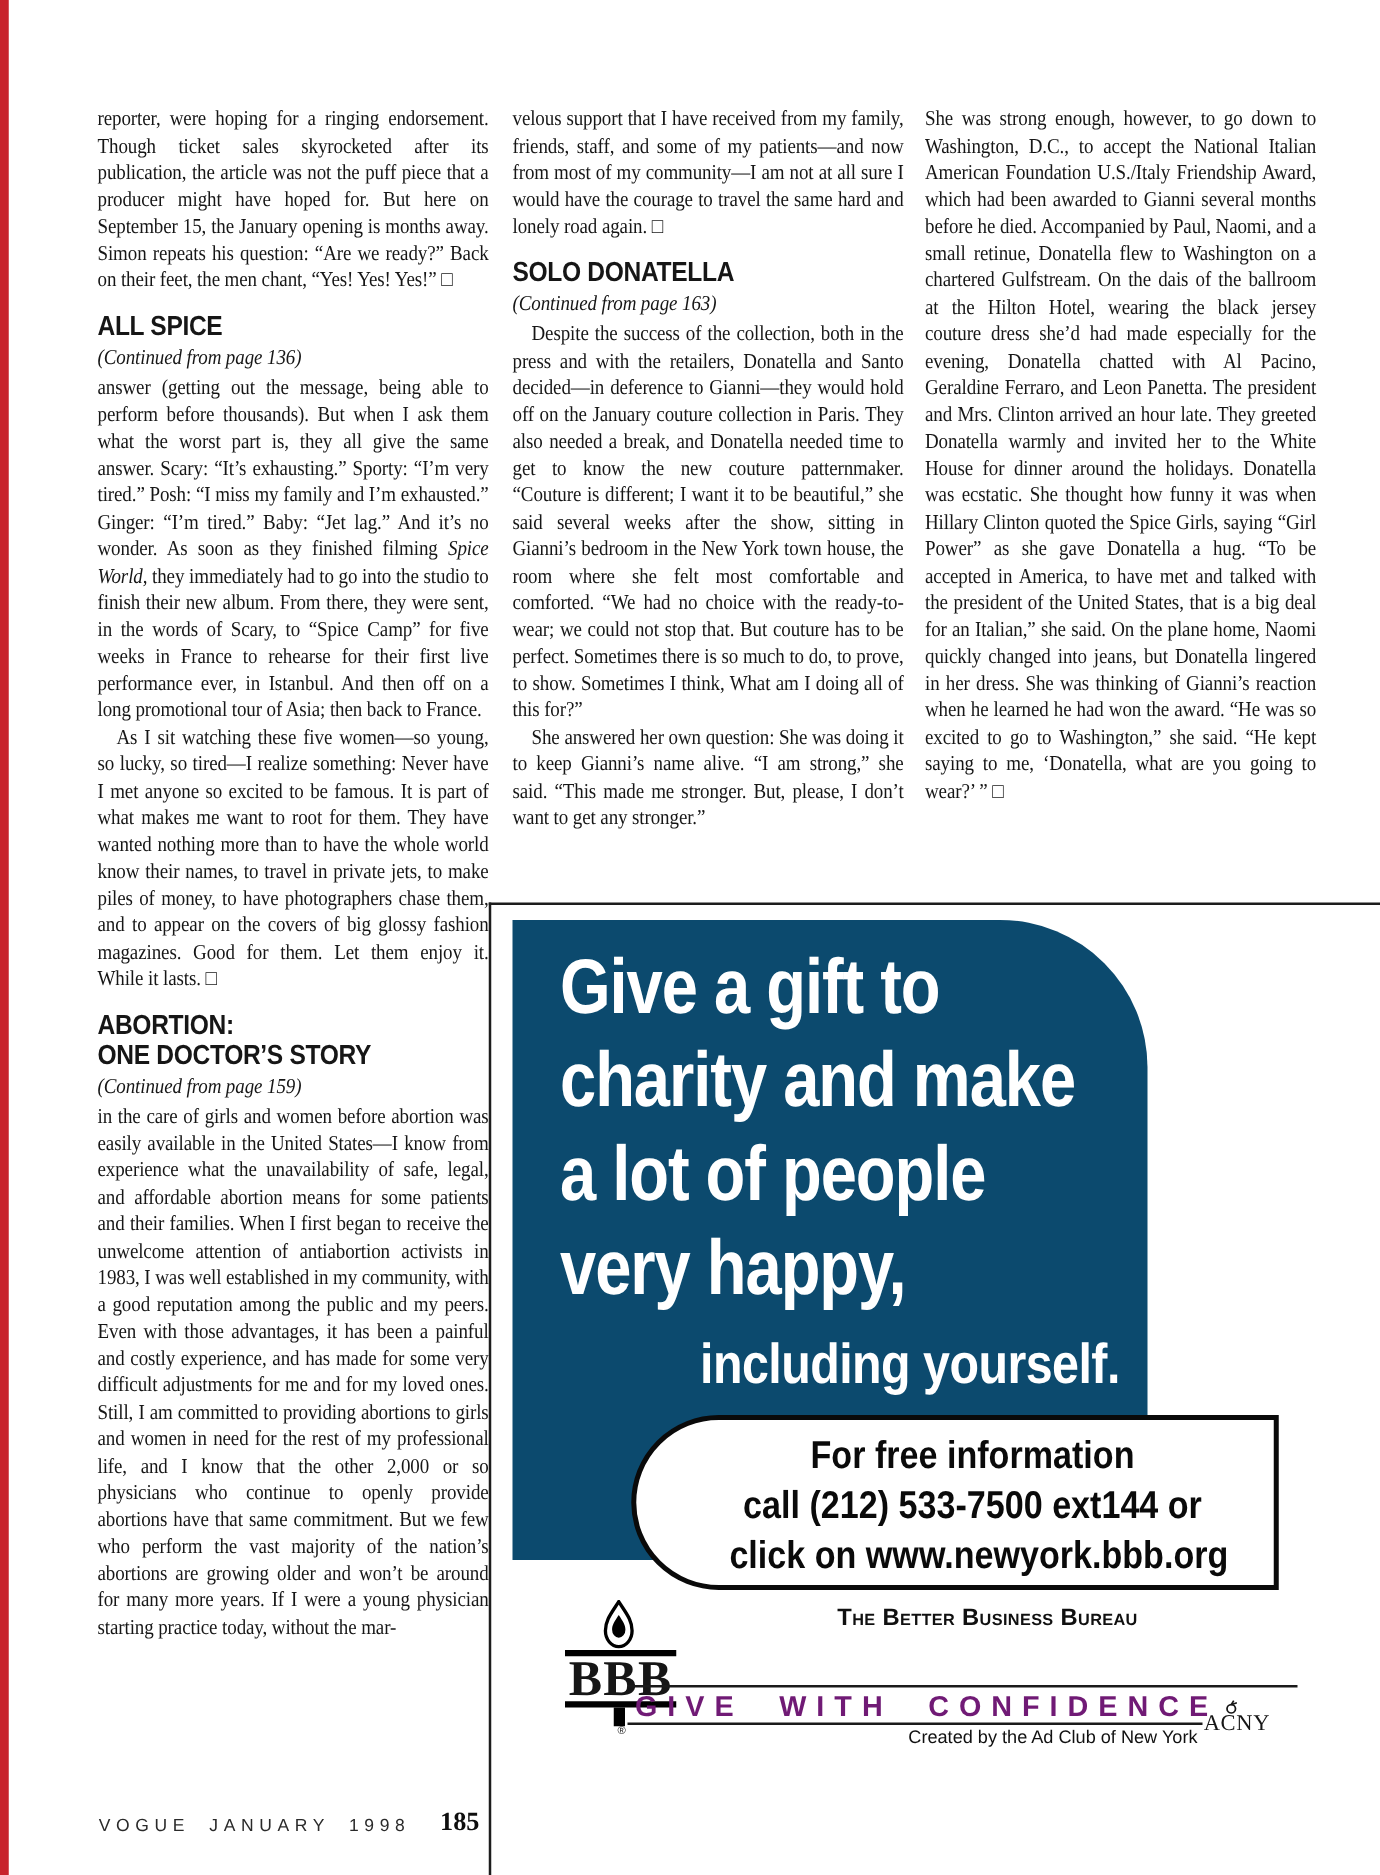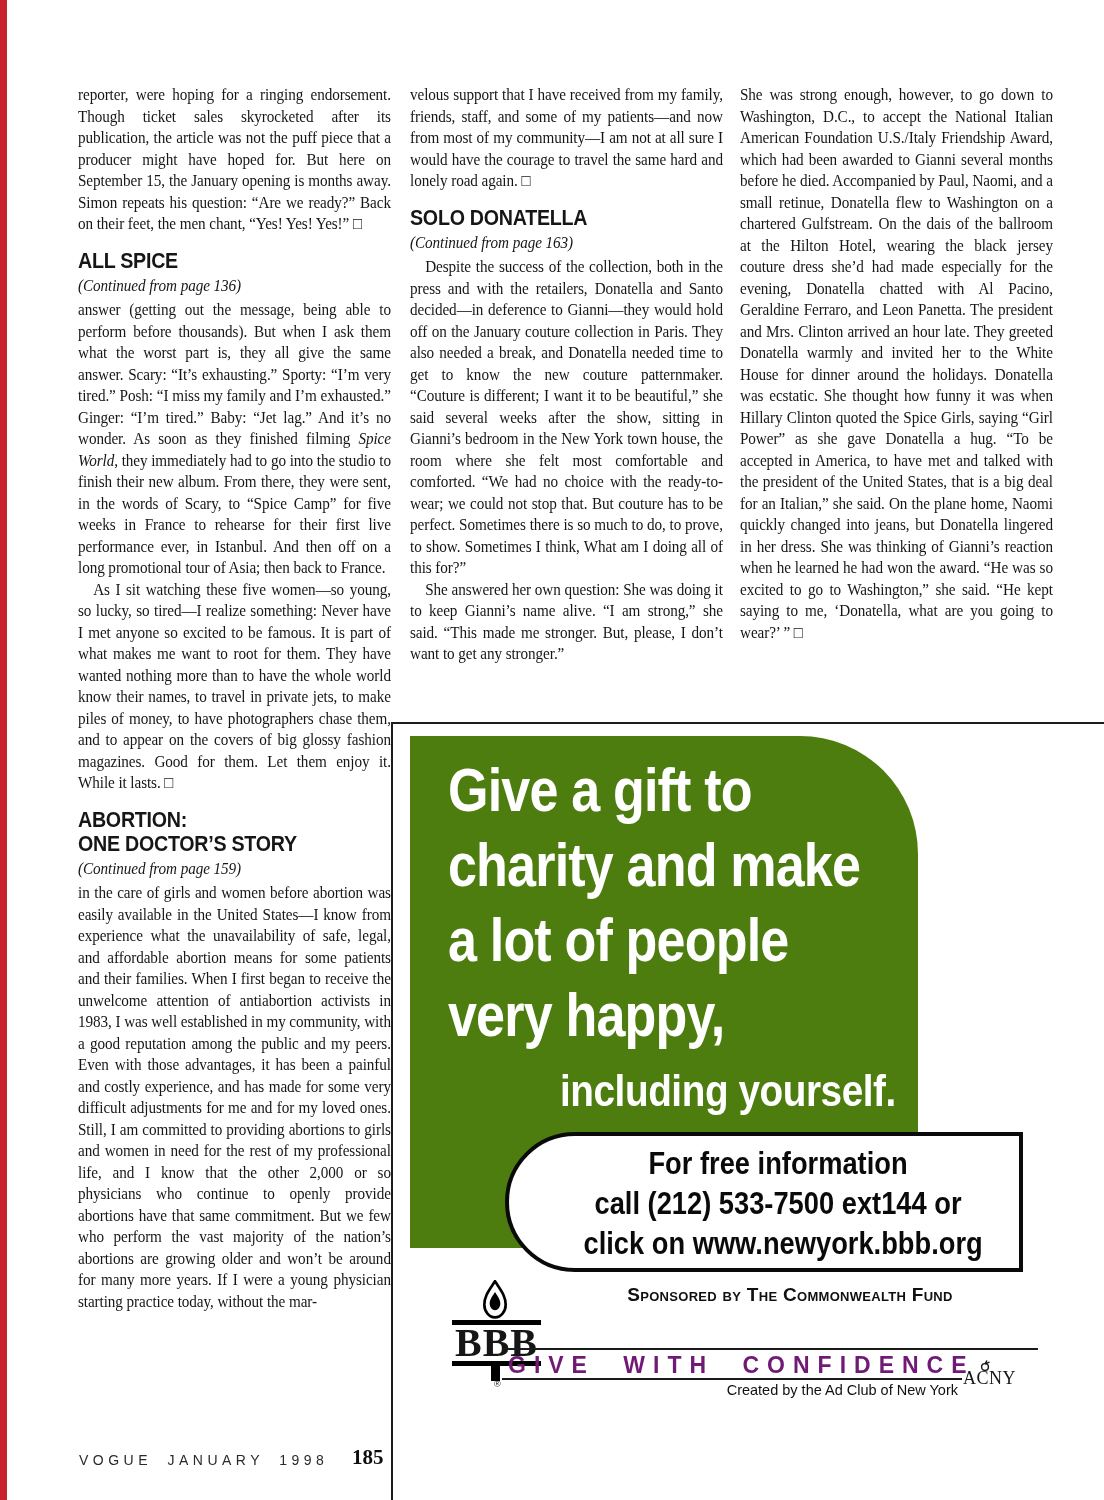--- a/index.html
+++ b/index.html
@@ -28,21 +28,21 @@
   }
   .continued{font-style:italic;margin:0 0 3px 0;font-size:17px;}
 
   
   .ad-top-rule{position:absolute;left:391px;top:722px;width:713px;height:2px;background:#1c1c1c;}
   .ad-left-rule{position:absolute;left:391px;top:722px;width:2px;height:778px;background:#1c1c1c;}
 
   
   .ad-black{
     position:absolute;left:410px;top:736px;width:508px;height:512px;
-    background:#4d7c0f;border-radius:0 118px 0 0;
+    background:#0c4a6e;border-radius:0 118px 0 0;
   }
   .headline{position:absolute;left:38px;top:16px;width:700px;transform:scaleX(0.84);transform-origin:0 0;}
   .head-line{
     color:#ffffff;font-family:"Liberation Sans",sans-serif;font-weight:700;
     font-size:62px;line-height:75px;letter-spacing:-1px;white-space:nowrap;
   }
   .subhead{
     position:absolute;left:150px;top:330px;width:520px;
     color:#ffffff;font-family:"Liberation Sans",sans-serif;font-weight:700;
     font-size:45px;line-height:50px;letter-spacing:-0.5px;white-space:nowrap;
@@ -154,21 +154,21 @@
   <svg class="bbb-flame" width="34" height="40" viewBox="0 0 24 30">
     <path d="M12 1 C7.5 8 4 12 4 18.5 a8 9.5 0 0 0 16 0 C20 12 16.5 8 12 1 Z" fill="none" stroke="#000" stroke-width="2"></path>
     <path d="M12 9 c-2.6 4-4 6-4 8.8 a4 4.8 0 0 0 8 0 c0-2.8-1.4-4.8-4-8.8 Z" fill="#000"></path>
   </svg>
   <div class="bbb-letters">BBB</div>
   <div class="bbb-stem"></div>
   <div class="bbb-reg">®</div>
 </div>
 
 <div class="bbb-org" id="bbb-org">
-    <div>Sponsored by The Commonwealth Fund</div>
+    <div>The Better Business Bureau</div>
   </div>
 
 <div class="rule-a"></div>
 <div class="slogan">GIVE WITH CONFIDENCE</div>
 <div class="rule-b"></div>
 
 <div class="credit">Created by the Ad Club of New York</div>
 
 <div class="acny">
   <span>ACNY</span>

